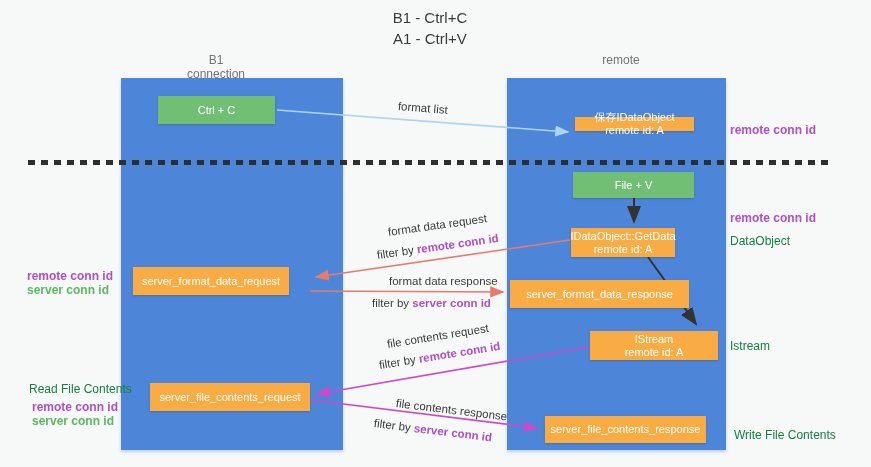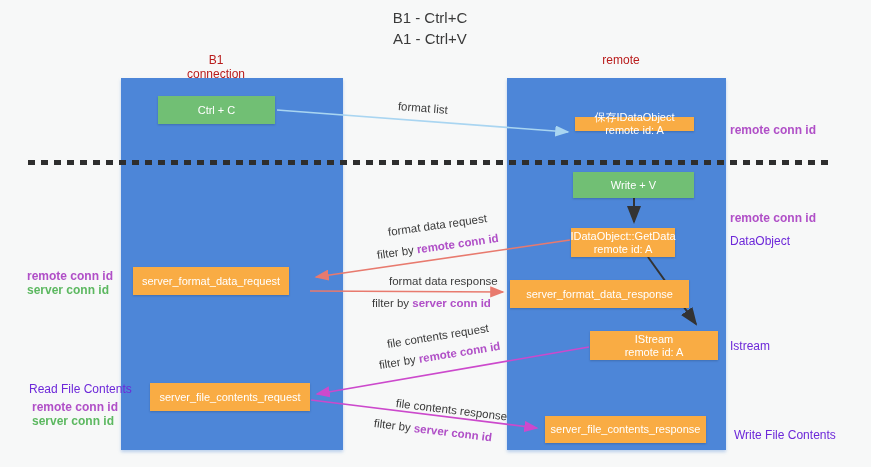--- a/index.html
+++ b/index.html
@@ -7,36 +7,36 @@
     --conn-purple:#b04fc7; --conn-green:#5cb860; --arrow-red:#e87a6e;
     --arrow-magenta:#cc49cc; --arrow-lightblue:#a9d5f1; --arrow-black:#333333;
     --text-dark:#3a3a3a;
   }
   html,body{margin:0;padding:0;}
   body{font-family:"Liberation Sans","DejaVu Sans",sans-serif;background:#f7f8f8;}
   .canvas{position:relative;width:871px;height:467px;background:#f7f8f8;overflow:hidden;}
   .abs{position:absolute;}
   .title{left:300px;top:7px;width:260px;text-align:center;font-size:15px;
          line-height:21px;color:var(--text-dark);z-index:6;}
-  .lane-header{text-align:center;font-size:12px;line-height:14px;color:#b91c1c;z-index:6;}
+  .lane-header{text-align:center;font-size:12px;line-height:14px;color:#737373;z-index:6;}
   .lane{background:var(--lane-blue);z-index:1;box-shadow:0 2px 3px rgba(77,134,216,.35);}
   .divider{left:28px;top:160px;width:803px;height:5px;z-index:2;
            background:repeating-linear-gradient(90deg,#2e2e2e 0 7px,transparent 7px 13px);}
   svg.arrows{left:0;top:0;z-index:3;pointer-events:none;}
   .node{z-index:4;color:#fff;display:flex;flex-direction:column;align-items:center;
         justify-content:center;text-align:right;font-size:11px;line-height:13px;
         box-shadow:0 1px 2px rgba(0,0,0,.18);}
   .node.green{background:var(--node-green);}
   .node.orange{background:var(--node-orange);}
   .alabel{z-index:5;font-size:11.5px;color:#3c3c3c;white-space:nowrap;transform-origin:left center;}
   .key{color:var(--conn-purple);font-weight:bold;}
   .side{z-index:5;font-size:12px;white-space:nowrap;}
   .side.purple{color:var(--conn-purple);font-weight:bold;}
   .side.green{color:var(--conn-green);font-weight:bold;}
-  .side.dark{color:#6d28d9;}
+  .side.dark{color:#15803d;}
 </style>
 </head>
 <body>
 
 <div class="canvas">
 
   <div class="abs title">
     <div>B1 - Ctrl+C</div>
     <div>A1 - Ctrl+V</div>
   </div>
@@ -79,21 +79,21 @@
   </svg>
 
   <div class="abs node green" style="left:158px;top:96px;width:117px;height:28px;">
     <span>Ctrl + C</span>
   </div>
   <div class="abs node orange" style="left:575px;top:117px;width:119px;height:14px;">
     <span>保存IDataObject</span>
     <span>remote id: A</span>
   </div>
   <div class="abs node green" style="left:573px;top:172px;width:121px;height:26px;">
-    <span>Write + V</span>
+    <span>File + V</span>
   </div>
   <div class="abs node orange" style="left:571px;top:228px;width:104px;height:29px;">
     <span>IDataObject::GetData</span>
     <span>remote id: A</span>
   </div>
   <div class="abs node orange" style="left:133px;top:267px;width:156px;height:28px;">
     <span>server_format_data_request</span>
   </div>
   <div class="abs node orange" style="left:510px;top:280px;width:179px;height:28px;">
     <span>server_format_data_response</span>

